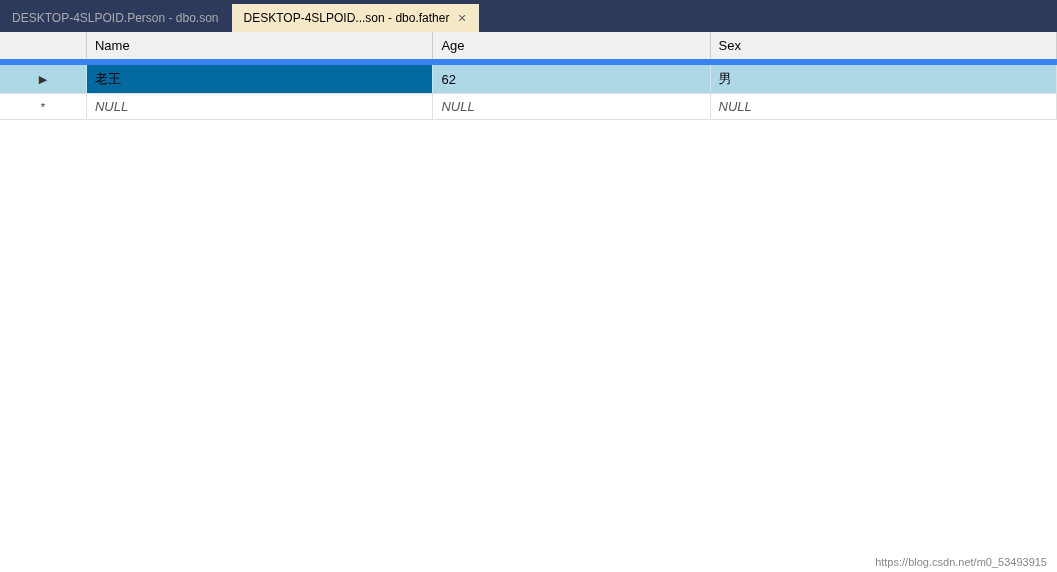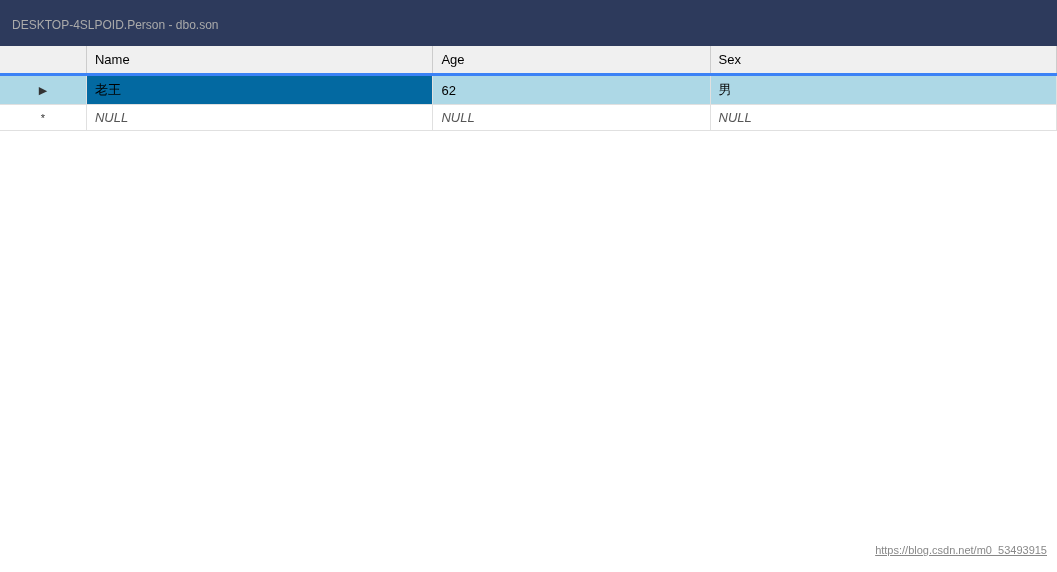--- a/index.html
+++ b/index.html
@@ -15,21 +15,21 @@
       color: #000000;
       width: 1057px;
       height: 572px;
       overflow: hidden;
     }
 
     .tab-bar {
       display: flex;
       align-items: stretch;
       background: #2d3a5c;
-      height: 46px;
+      height: 32px;
       padding-top: 4px;
     }
 
     .tab {
       display: flex;
       align-items: center;
       padding: 0 12px;
       cursor: pointer;
       font-size: 12px;
       color: #cccccc;
@@ -65,21 +65,21 @@
     }
 
     .data-grid {
       width: 100%;
       border-collapse: collapse;
       font-size: 13px;
     }
 
     .data-grid thead tr {
       background: #f0f0f0;
-      border-bottom: 3px solid #3b82f6;
+      border-bottom: 6px solid #3b82f6;
     }
 
     .data-grid thead th {
       text-align: left;
       padding: 6px 8px;
       font-weight: normal;
       border-right: 1px solid #cccccc;
       color: #000000;
     }
 
@@ -115,38 +115,41 @@
     }
 
     .null-value {
       font-style: italic;
       color: #555;
       margin-left: 14px;
     }
 
     .watermark {
       position: fixed;
-      bottom: 16px;
+      bottom: 4px;
       right: 10px;
       font-size: 11px;
       color: #888888;
-      text-decoration: underline;
     }
 
     .grid-container {
       padding: 0;
       overflow: auto;
     }
   </style>
 </head>
 <body>
 
 <div class="tab-bar" id="tab-bar">
     <div class="tab inactive">
       <span>DESKTOP-4SLPOID.Person - dbo.son</span>
+    </div>
+    <div class="tab active">
+      <span>DESKTOP-4SLPOID...son - dbo.father</span>
+      <span class="tab-close">✕</span>
     </div>
   </div>
 
 <div class="content-area">
   <div class="grid-container">
     <table class="data-grid" id="data-grid">
       <thead id="table-head">
           <tr>
             <th style="width: 24px;"></th>
             <th style="width: 100px;">Name</th>

